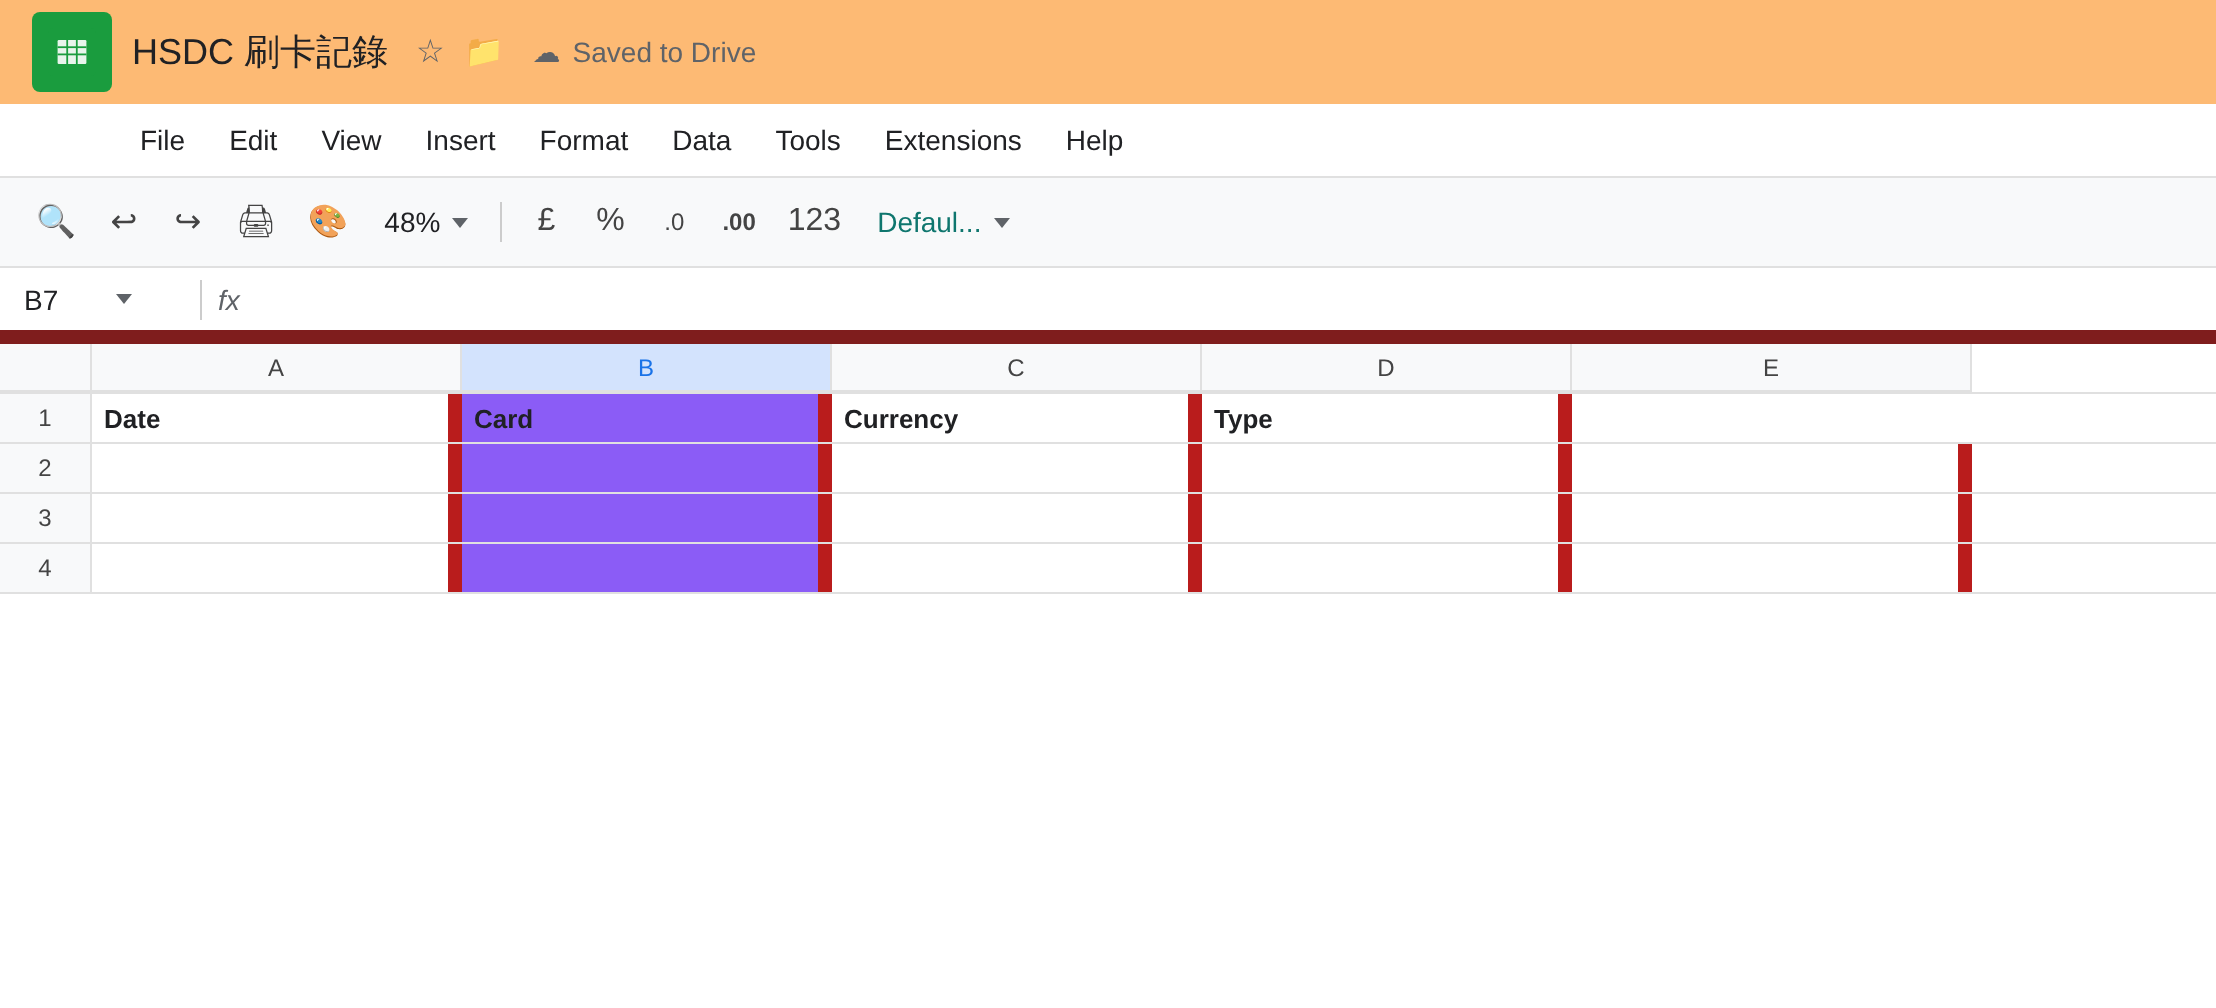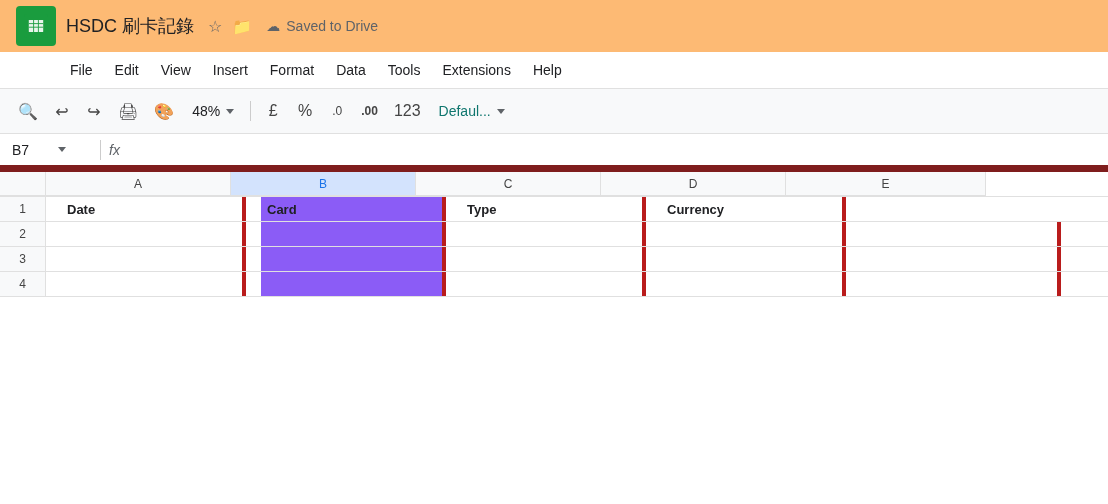--- a/index.html
+++ b/index.html
@@ -211,25 +211,24 @@
       color: #444;
       background: #f8f9fa;
       border-right: 1px solid #e0e0e0;
       cursor: pointer;
     }
     .cell {
       display: flex;
       align-items: center;
       padding: 0 6px;
       font-size: 13px;
-      border-right: 4px solid #b91c1c;
+      border-right: 7px solid #b91c1c;
       cursor: cell;
       overflow: hidden;
       white-space: nowrap;
-      margin-left: 15px;
     }
     .cell.selected-col {
       background: #8b5cf6;
     }
     .cell.header-cell {
       font-weight: 600;
       font-size: 13px;
     }
 
     .chevron-down {
@@ -328,22 +327,22 @@
     <div class="col-header col-b selected">B</div>
     <div class="col-header col-c">C</div>
     <div class="col-header col-d">D</div>
     <div class="col-header col-e">E</div>
   </div>
 
   <div class="grid-row">
     <div class="row-header">1</div>
     <div class="cell col-a header-cell">Date</div>
     <div class="cell col-b header-cell selected-col">Card</div>
+    <div class="cell col-d header-cell">Currency</div>
     <div class="cell col-c header-cell">Type</div>
-    <div class="cell col-d header-cell">Currency</div>
   </div>
 
   <div class="grid-row">
     <div class="row-header">2</div>
     <div class="cell col-a"></div>
     <div class="cell col-b selected-col"></div>
     <div class="cell col-c"></div>
     <div class="cell col-d"></div>
     <div class="cell col-e"></div>
   </div>

